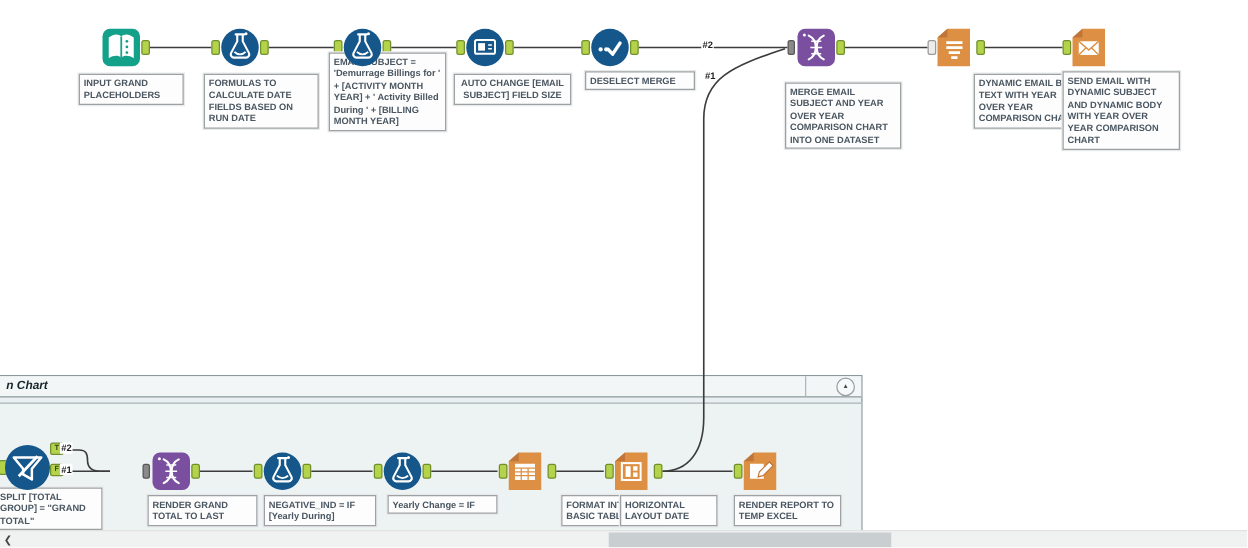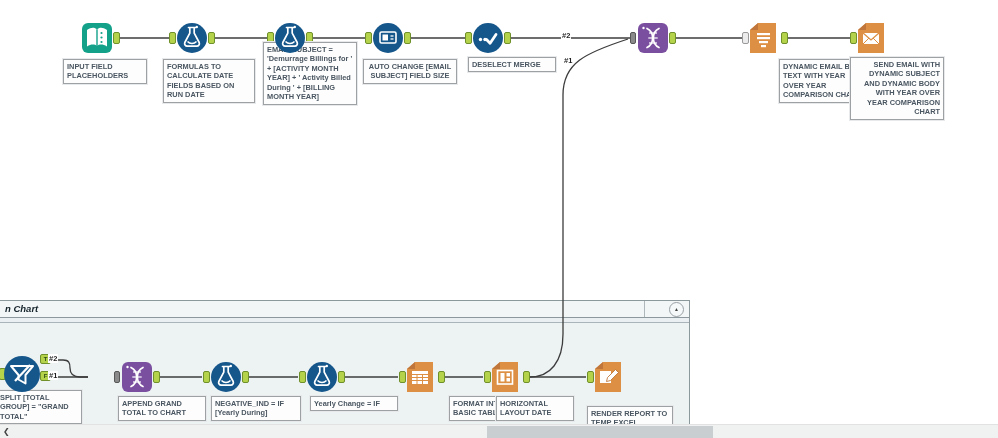--- a/index.html
+++ b/index.html
@@ -75,21 +75,21 @@
   </div>
 <div class="tool" style="left: 81px; top: 22px;"><span><svg width="32" height="32" viewBox="0 0 32 32">
      <rect x="1" y="1" width="30" height="30" rx="6" fill="#13a18a"></rect>
      <path d="M6 8 C10 5 13.5 5 16 7.2 C18.5 5 22 5 26 8 V24.5 C22 22 18.5 22 16 24 C13.5 22 10 22 6 24.5 Z" fill="#fff"></path>
      <line x1="16" y1="7.2" x2="16" y2="24" stroke="#13a18a" stroke-width="1.4"></line>
      <circle cx="20.5" cy="11" r="1.1" fill="#13a18a"></circle>
           <circle cx="20.5" cy="15.5" r="1.1" fill="#13a18a"></circle>
           <circle cx="20.5" cy="20" r="1.1" fill="#13a18a"></circle>
         </svg></span></div>
     <div class="anchor" style="left: 113px; top: 32px;"></div>
-    <div class="annotation" style="left: 63px; top: 59px; width: 76px;">INPUT FIELD PLACEHOLDERS</div>
+    <div class="annotation" style="left: 63px; top: 59px; width: 76px;">INPUT GRAND PLACEHOLDERS</div>
     <div class="tool" style="left: 176px; top: 22px;"><span><svg width="32" height="32" viewBox="0 0 32 32">
           <circle cx="16" cy="16" r="15" fill="#15568b"></circle>
           <path d="M12.5 5.5 h7 M13.8 5.5 v5.6 L8.8 20.5 a2.6 2.6 0 0 0 2.4 3.6 h9.6 a2.6 2.6 0 0 0 2.4 -3.6 L18.2 11.1 v-5.6" stroke="#fff" stroke-width="1.7" fill="none" stroke-linecap="round" stroke-linejoin="round"></path>
      <path d="M11.5 19.5 c2.5 2.6 6.5 2.6 9 0" stroke="#fff" stroke-width="1.5" fill="none"></path>
      <circle cx="20.8" cy="5" r="1.2" fill="#fff"></circle>
         </svg></span></div>
     <div class="anchor" style="left: 169px; top: 32px;"></div>
     <div class="anchor" style="left: 208px; top: 32px;"></div>
     <div class="annotation" style="left: 163px; top: 59px; width: 84px;">FORMULAS TO CALCULATE DATE FIELDS BASED ON RUN DATE</div>
     <div class="tool" style="left: 274px; top: 22px;"><span><svg width="32" height="32" viewBox="0 0 32 32">
@@ -123,60 +123,61 @@
     <div class="tool" style="left: 637px; top: 22px;"><span><svg width="32" height="32" viewBox="0 0 32 32">
      <rect x="1" y="1" width="30" height="30" rx="6" fill="#7b4fa0"></rect>
      <path d="M10 6.5 C17.5 10 17.5 22 10 25.5 M22 6.5 C14.5 10 14.5 22 22 25.5" stroke="#fff" stroke-width="1.7" fill="none" stroke-linecap="round"></path>
      <line x1="12" y1="11" x2="20" y2="11" stroke="#fff" stroke-width="1.2"></line>
      <line x1="11.3" y1="16" x2="20.7" y2="16" stroke="#fff" stroke-width="1.2"></line>
      <line x1="12" y1="21" x2="20" y2="21" stroke="#fff" stroke-width="1.2"></line>
      <circle cx="6.5" cy="6" r="1.2" fill="#fff"></circle>
         </svg></span></div>
     <div class="anchor dark" style="left: 630px; top: 32px;"></div>
     <div class="anchor" style="left: 669px; top: 32px;"></div>
+    <div class="annotation" style="left: 628px; top: 66px; width: 85px;">MERGE EMAIL SUBJECT AND YEAR OVER YEAR COMPARISON CHART INTO ONE DATASET</div>
     <div class="tool" style="left: 749px; top: 22px;"><span><svg width="28" height="32" viewBox="0 0 28 32">
   <path d="M1 8 L9 1 H27 V31 H1 Z" fill="#dd9043"></path>
   <path d="M1 8 L9 1 L9 8 Z" fill="#c0763a"></path>
           <rect x="8" y="11" width="13" height="2.2" fill="#fff"></rect>
           <rect x="8" y="15" width="13" height="2.2" fill="#fff"></rect>
      <rect x="10" y="19" width="9" height="2.2" fill="#fff"></rect>
           <rect x="12" y="23" width="5" height="2.2" fill="#fff"></rect>
         </svg></span></div>
     <div class="anchor light" style="left: 742px; top: 32px;"></div>
     <div class="anchor" style="left: 781px; top: 32px;"></div>
     <div class="annotation" style="left: 745px; top: 59px; width: 85px; margin-left: 34px;">DYNAMIC EMAIL BODY TEXT WITH YEAR OVER YEAR COMPARISON CHART</div>
     <div class="tool" style="left: 857px; top: 22px;"><span><svg width="28" height="32" viewBox="0 0 28 32">
   <path d="M1 8 L9 1 H27 V31 H1 Z" fill="#dd9043"></path>
   <path d="M1 8 L9 1 L9 8 Z" fill="#c0763a"></path>
           <rect x="6" y="11" width="16" height="11" fill="#fff"></rect>
      <path d="M6 11 L14 18 L22 11" stroke="#dd9043" stroke-width="1.3" fill="none"></path>
      <path d="M6 22 L12 16 M22 22 L16 16" stroke="#dd9043" stroke-width="1" fill="none"></path>
         </svg></span></div>
     <div class="anchor" style="left: 850px; top: 32px;"></div>
-    <div class="annotation" style="left: 850px; top: 57px; width: 86px; text-align: right;">SEND EMAIL WITH DYNAMIC SUBJECT AND DYNAMIC BODY WITH YEAR OVER YEAR COMPARISON CHART</div>
+    <div class="annotation" style="left: 850px; top: 57px; width: 86px;">SEND EMAIL WITH DYNAMIC SUBJECT AND DYNAMIC BODY WITH YEAR OVER YEAR COMPARISON CHART</div>
     <div class="tool" style="left: 3px; top: 355px;"><span><svg width="38" height="38" viewBox="0 0 38 38">
           <circle cx="19" cy="19" r="18" fill="#15568b"></circle>
      <path d="M8 11 H30 L22.5 20 V28.5 L15.5 24.5 V20 Z" fill="none" stroke="#fff" stroke-width="2" stroke-linejoin="round"></path>
      <line x1="12" y1="26" x2="27" y2="10" stroke="#fff" stroke-width="2.2"></line>
         </svg></span></div>
     <div class="anchor" style="left: -1px; top: 368px;"></div>
     <div class="anchor tf" style="left: 40px; top: 354px;">T</div>
     <div class="anchor tf" style="left: 40px; top: 371px;">F</div>
     <div class="annotation" style="left: -4px; top: 390px; width: 78px;">SPLIT [TOTAL GROUP] = "GRAND TOTAL"</div>
     <div class="tool" style="left: 121px; top: 361px;"><span><svg width="32" height="32" viewBox="0 0 32 32">
      <rect x="1" y="1" width="30" height="30" rx="6" fill="#7b4fa0"></rect>
      <path d="M10 6.5 C17.5 10 17.5 22 10 25.5 M22 6.5 C14.5 10 14.5 22 22 25.5" stroke="#fff" stroke-width="1.7" fill="none" stroke-linecap="round"></path>
      <line x1="12" y1="11" x2="20" y2="11" stroke="#fff" stroke-width="1.2"></line>
      <line x1="11.3" y1="16" x2="20.7" y2="16" stroke="#fff" stroke-width="1.2"></line>
      <line x1="12" y1="21" x2="20" y2="21" stroke="#fff" stroke-width="1.2"></line>
      <circle cx="6.5" cy="6" r="1.2" fill="#fff"></circle>
         </svg></span></div>
     <div class="anchor dark" style="left: 114px; top: 371px;"></div>
     <div class="anchor" style="left: 153px; top: 371px;"></div>
-    <div class="annotation" style="left: 118px; top: 396px; width: 80px;">APPEND GRAND TOTAL TO CHART</div>
+    <div class="annotation" style="left: 118px; top: 396px; width: 80px;">RENDER GRAND TOTAL TO LAST</div>
     <div class="tool" style="left: 210px; top: 361px;"><span><svg width="32" height="32" viewBox="0 0 32 32">
           <circle cx="16" cy="16" r="15" fill="#15568b"></circle>
           <path d="M12.5 5.5 h7 M13.8 5.5 v5.6 L8.8 20.5 a2.6 2.6 0 0 0 2.4 3.6 h9.6 a2.6 2.6 0 0 0 2.4 -3.6 L18.2 11.1 v-5.6" stroke="#fff" stroke-width="1.7" fill="none" stroke-linecap="round" stroke-linejoin="round"></path>
      <path d="M11.5 19.5 c2.5 2.6 6.5 2.6 9 0" stroke="#fff" stroke-width="1.5" fill="none"></path>
      <circle cx="20.8" cy="5" r="1.2" fill="#fff"></circle>
         </svg></span></div>
     <div class="anchor" style="left: 203px; top: 371px;"></div>
     <div class="anchor" style="left: 242px; top: 371px;"></div>
     <div class="annotation" style="left: 211px; top: 396px; width: 82px;">NEGATIVE_IND = IF [Yearly During]</div>
     <div class="tool" style="left: 306px; top: 361px;"><span><svg width="32" height="32" viewBox="0 0 32 32">
@@ -215,18 +216,18 @@
     <div class="anchor" style="left: 523px; top: 371px;"></div>
     <div class="annotation" style="left: 496px; top: 396px; width: 70px;">HORIZONTAL LAYOUT DATE</div>
     <div class="tool" style="left: 594px; top: 361px;"><span><svg width="28" height="32" viewBox="0 0 28 32">
   <path d="M1 8 L9 1 H27 V31 H1 Z" fill="#dd9043"></path>
   <path d="M1 8 L9 1 L9 8 Z" fill="#c0763a"></path>
           <rect x="6" y="10" width="11" height="12" fill="#fff"></rect>
      <path d="M21.5 8.5 L13.5 16.5 L12.5 20.5 L16.5 19.5 L24.5 11.5 Z" fill="#fff" stroke="#c0763a" stroke-width="0.9"></path>
      <line x1="21.5" y1="8.5" x2="24.5" y2="11.5" stroke="#c0763a" stroke-width="0.9"></line>
         </svg></span></div>
     <div class="anchor" style="left: 587px; top: 371px;"></div>
-    <div class="annotation" style="left: 587px; top: 396px; width: 78px; margin-top: 10px;">RENDER REPORT TO TEMP EXCEL</div>
+    <div class="annotation" style="left: 587px; top: 396px; width: 78px;">RENDER REPORT TO TEMP EXCEL</div>
     <div class="wire-label" style="left: 561px; top: 31px;">#2</div>
     <div class="wire-label" style="left: 563px; top: 56px;">#1</div>
     <div class="wire-label" style="left: 48px; top: 354px;">#2</div>
     <div class="wire-label" style="left: 48px; top: 371px;">#1</div>
   </div>
 
 </body></html>

